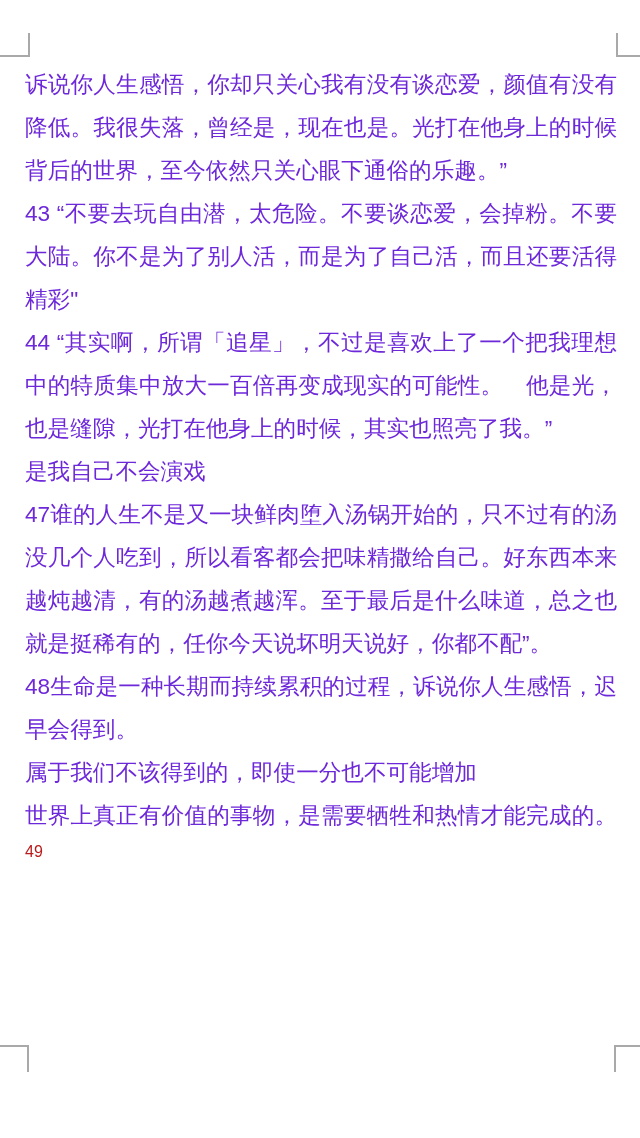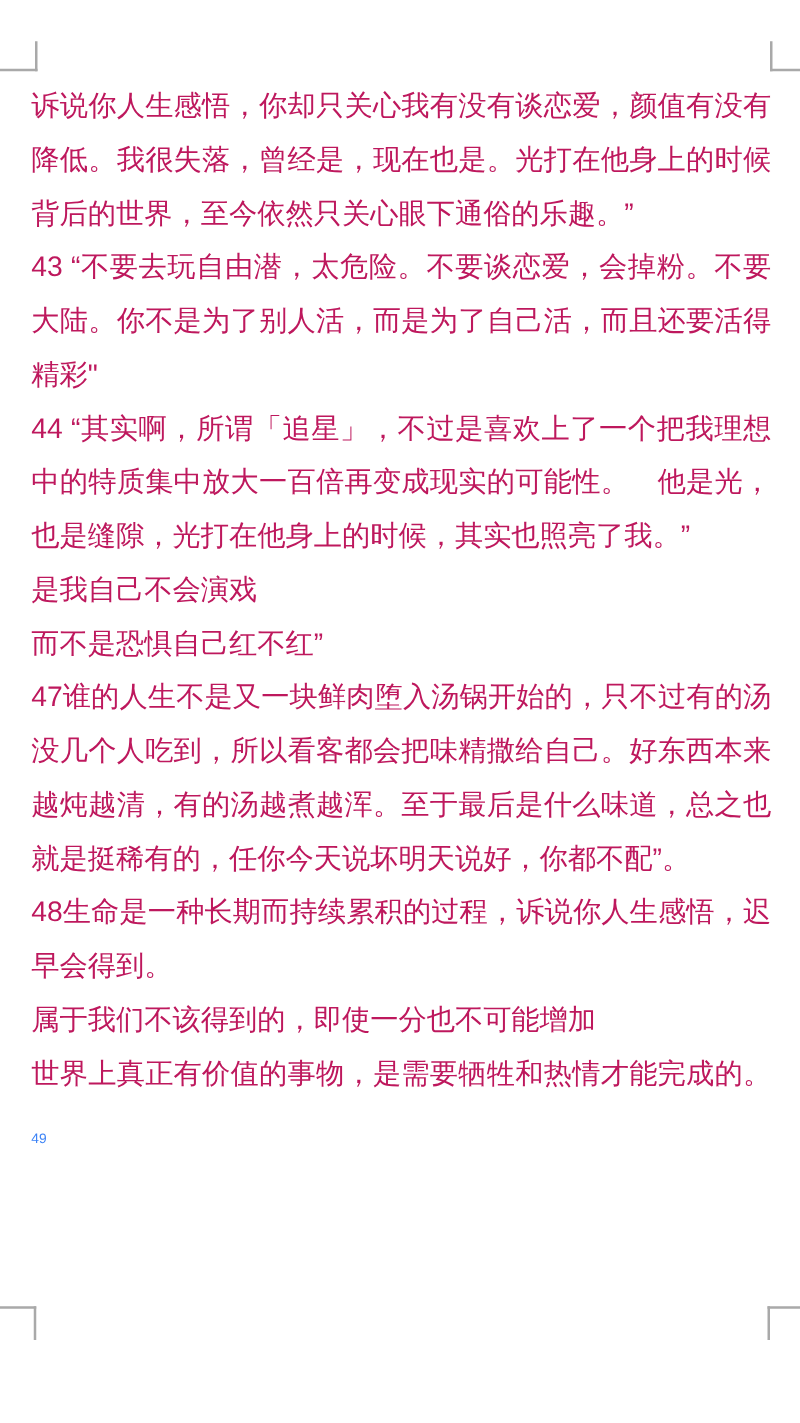--- a/index.html
+++ b/index.html
@@ -47,34 +47,34 @@
   
   .content {
     position: absolute;
     left: 25px;
     top: 63px;
     width: 592px;
   }
   .ln {
     font-size: 22.6px;
     line-height: 43px;
-    color: #be185d;
+    color: #6d28d9;
     letter-spacing: 0;
     white-space: pre-wrap;
   }
   .ln.j {
     text-align: justify;
     text-align-last: justify;
     text-justify: inter-character;
   }
   .next-num {
-    font-size: 11px;
+    font-size: 16px;
     line-height: 22px;
-    margin-top: 20px;
-    color: #3b82f6;
+    margin-top: 4px;
+    color: #b91c1c;
   }
 </style>
 </head>
 <body>
 
 <div class="page">
 
   <div class="mark tl"></div>
   <div class="mark tr"></div>
   <div class="mark bl"></div>
@@ -84,21 +84,20 @@
     <div class="ln j">诉说你人生感悟，你却只关心我有没有谈恋爱，颜值有没有</div>
     <div class="ln j">降低。我很失落，曾经是，现在也是。光打在他身上的时候</div>
     <div class="ln">背后的世界，至今依然只关心眼下通俗的乐趣。”</div>
     <div class="ln j">43 “不要去玩自由潜，太危险。不要谈恋爱，会掉粉。不要</div>
     <div class="ln j">大陆。你不是为了别人活，而是为了自己活，而且还要活得</div>
     <div class="ln">精彩"</div>
     <div class="ln j">44 “其实啊，所谓「追星」，不过是喜欢上了一个把我理想</div>
     <div class="ln j">中的特质集中放大一百倍再变成现实的可能性。　他是光，</div>
     <div class="ln">也是缝隙，光打在他身上的时候，其实也照亮了我。”</div>
     <div class="ln">是我自己不会演戏</div>
-    <div class="ln">而不是恐惧自己红不红”</div>
     <div class="ln j">47谁的人生不是又一块鲜肉堕入汤锅开始的，只不过有的汤</div>
     <div class="ln j">没几个人吃到，所以看客都会把味精撒给自己。好东西本来</div>
     <div class="ln j">越炖越清，有的汤越煮越浑。至于最后是什么味道，总之也</div>
     <div class="ln">就是挺稀有的，任你今天说坏明天说好，你都不配”。</div>
     <div class="ln j">48生命是一种长期而持续累积的过程，诉说你人生感悟，迟</div>
     <div class="ln">早会得到。</div>
     <div class="ln">属于我们不该得到的，即使一分也不可能增加</div>
     <div class="ln j">世界上真正有价值的事物，是需要牺牲和热情才能完成的。</div>
     <div class="ln next-num">49</div>
   </div>

